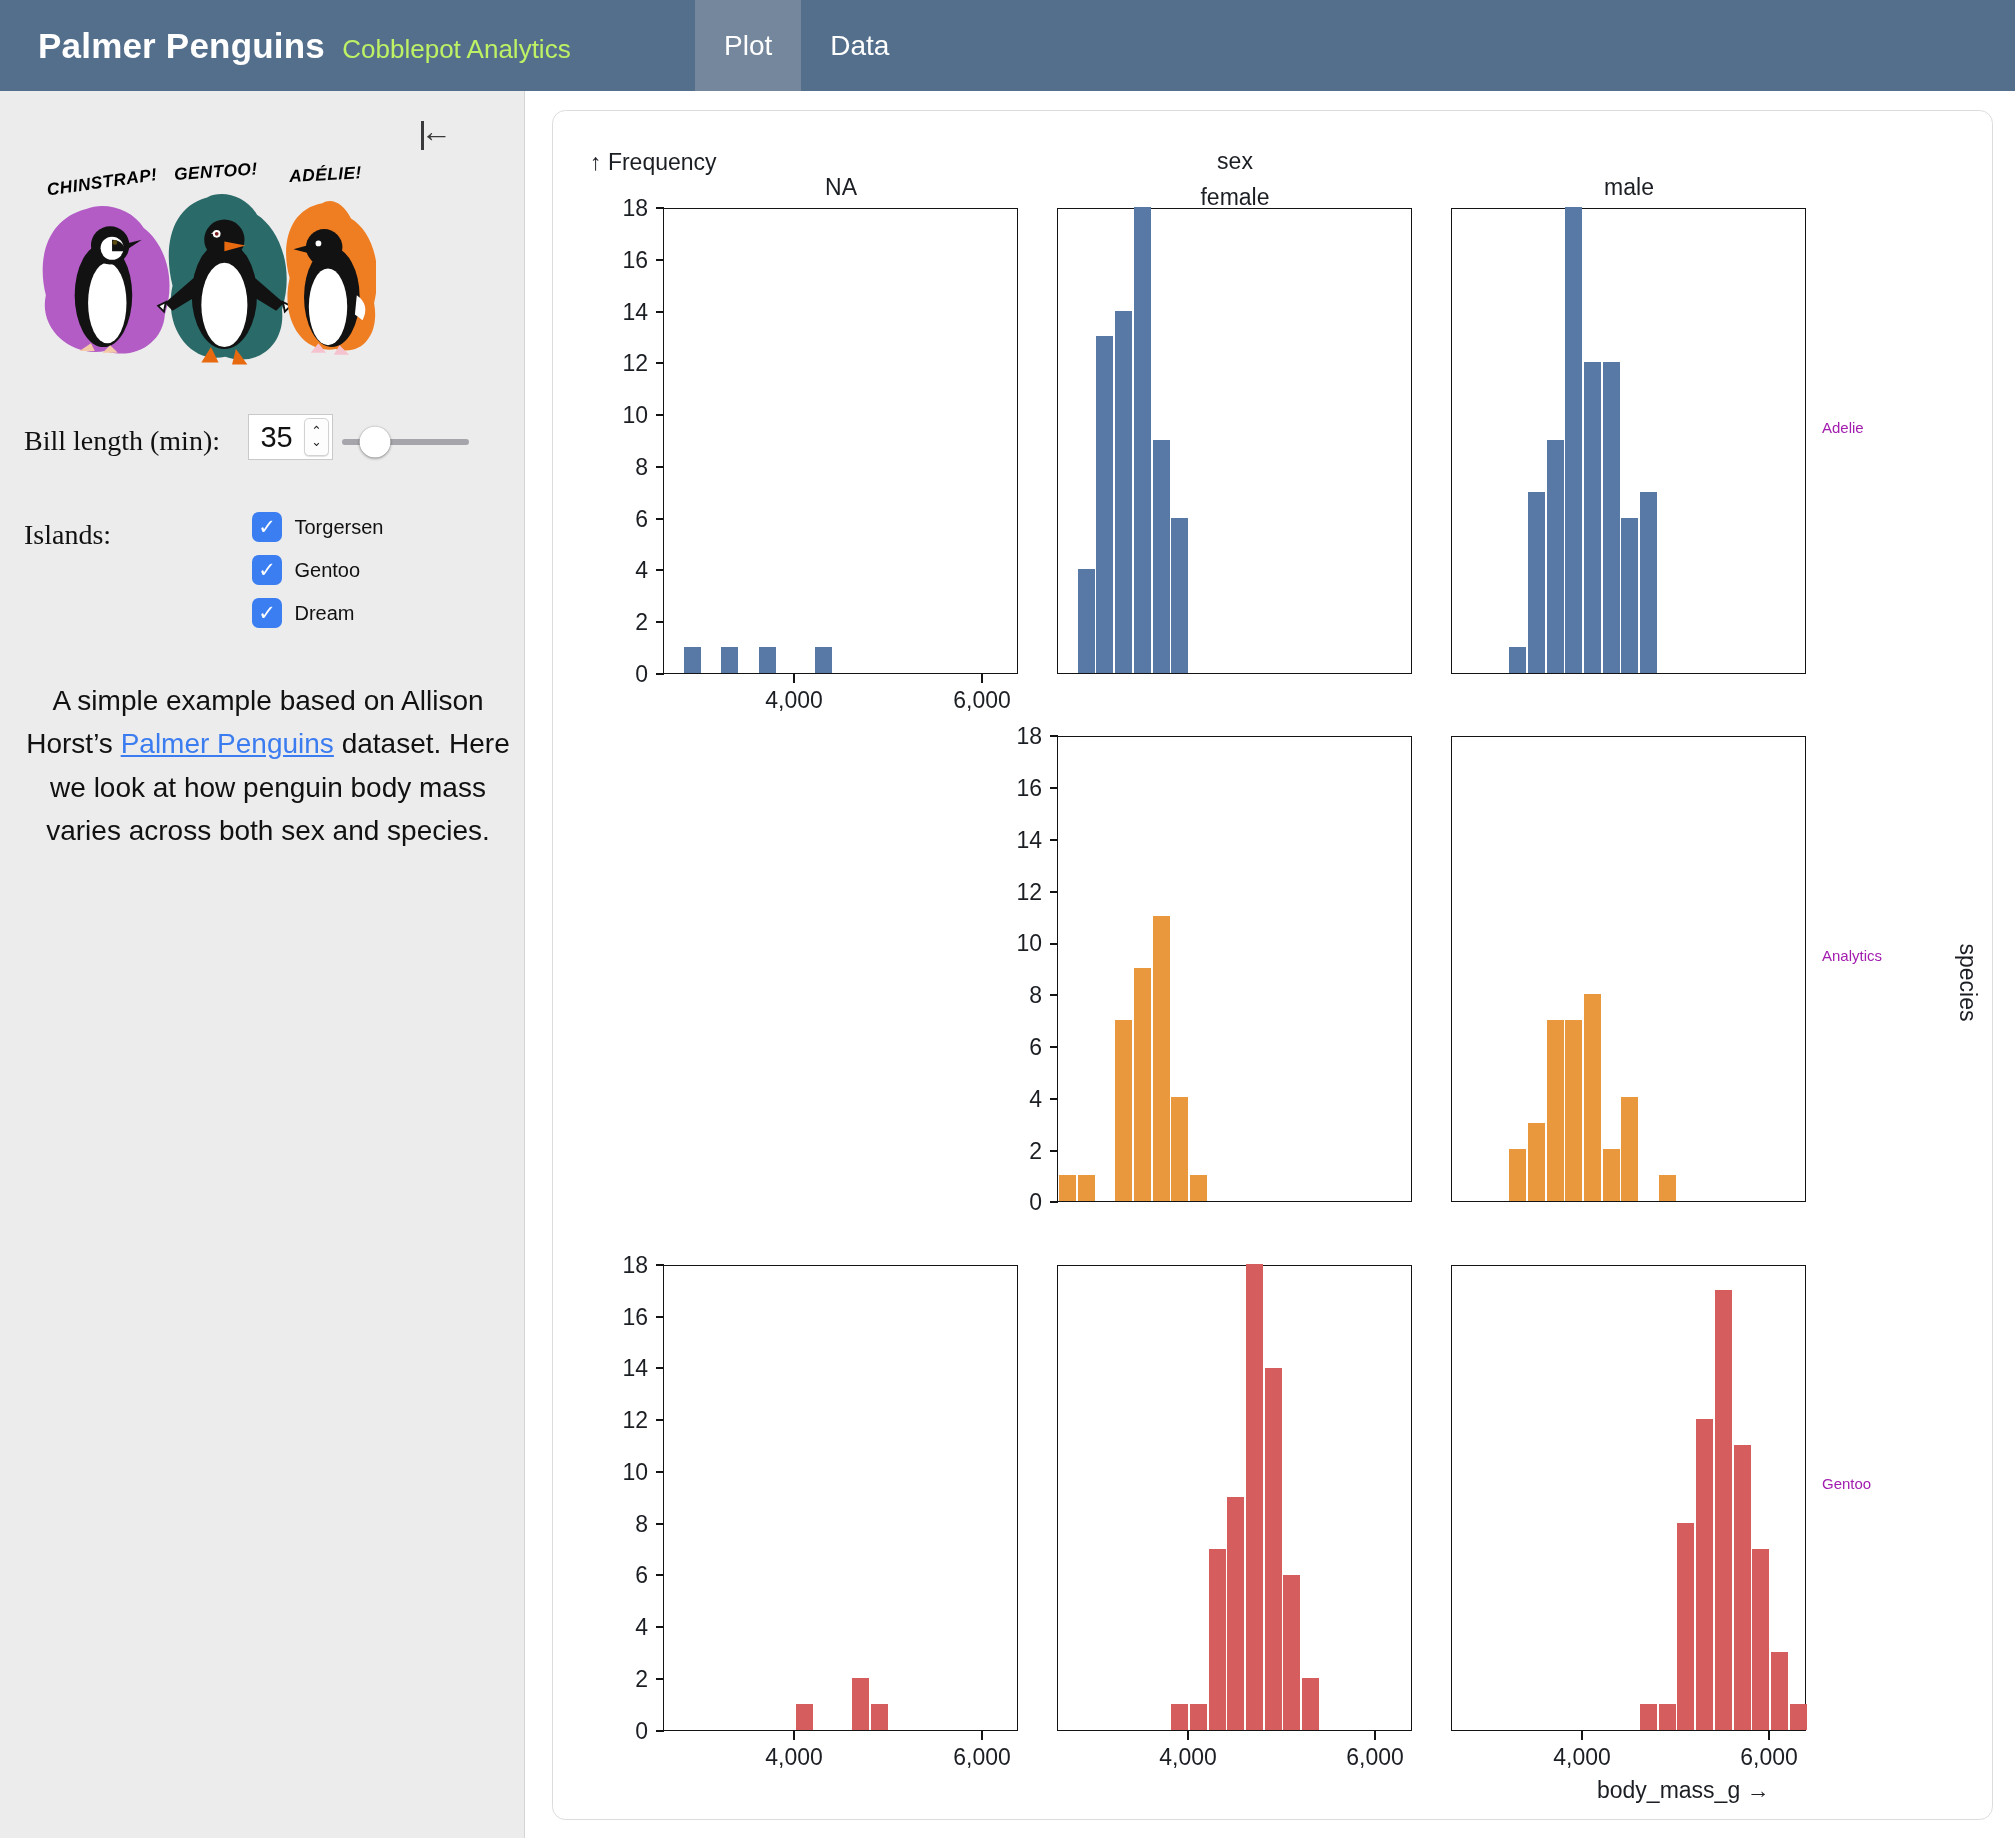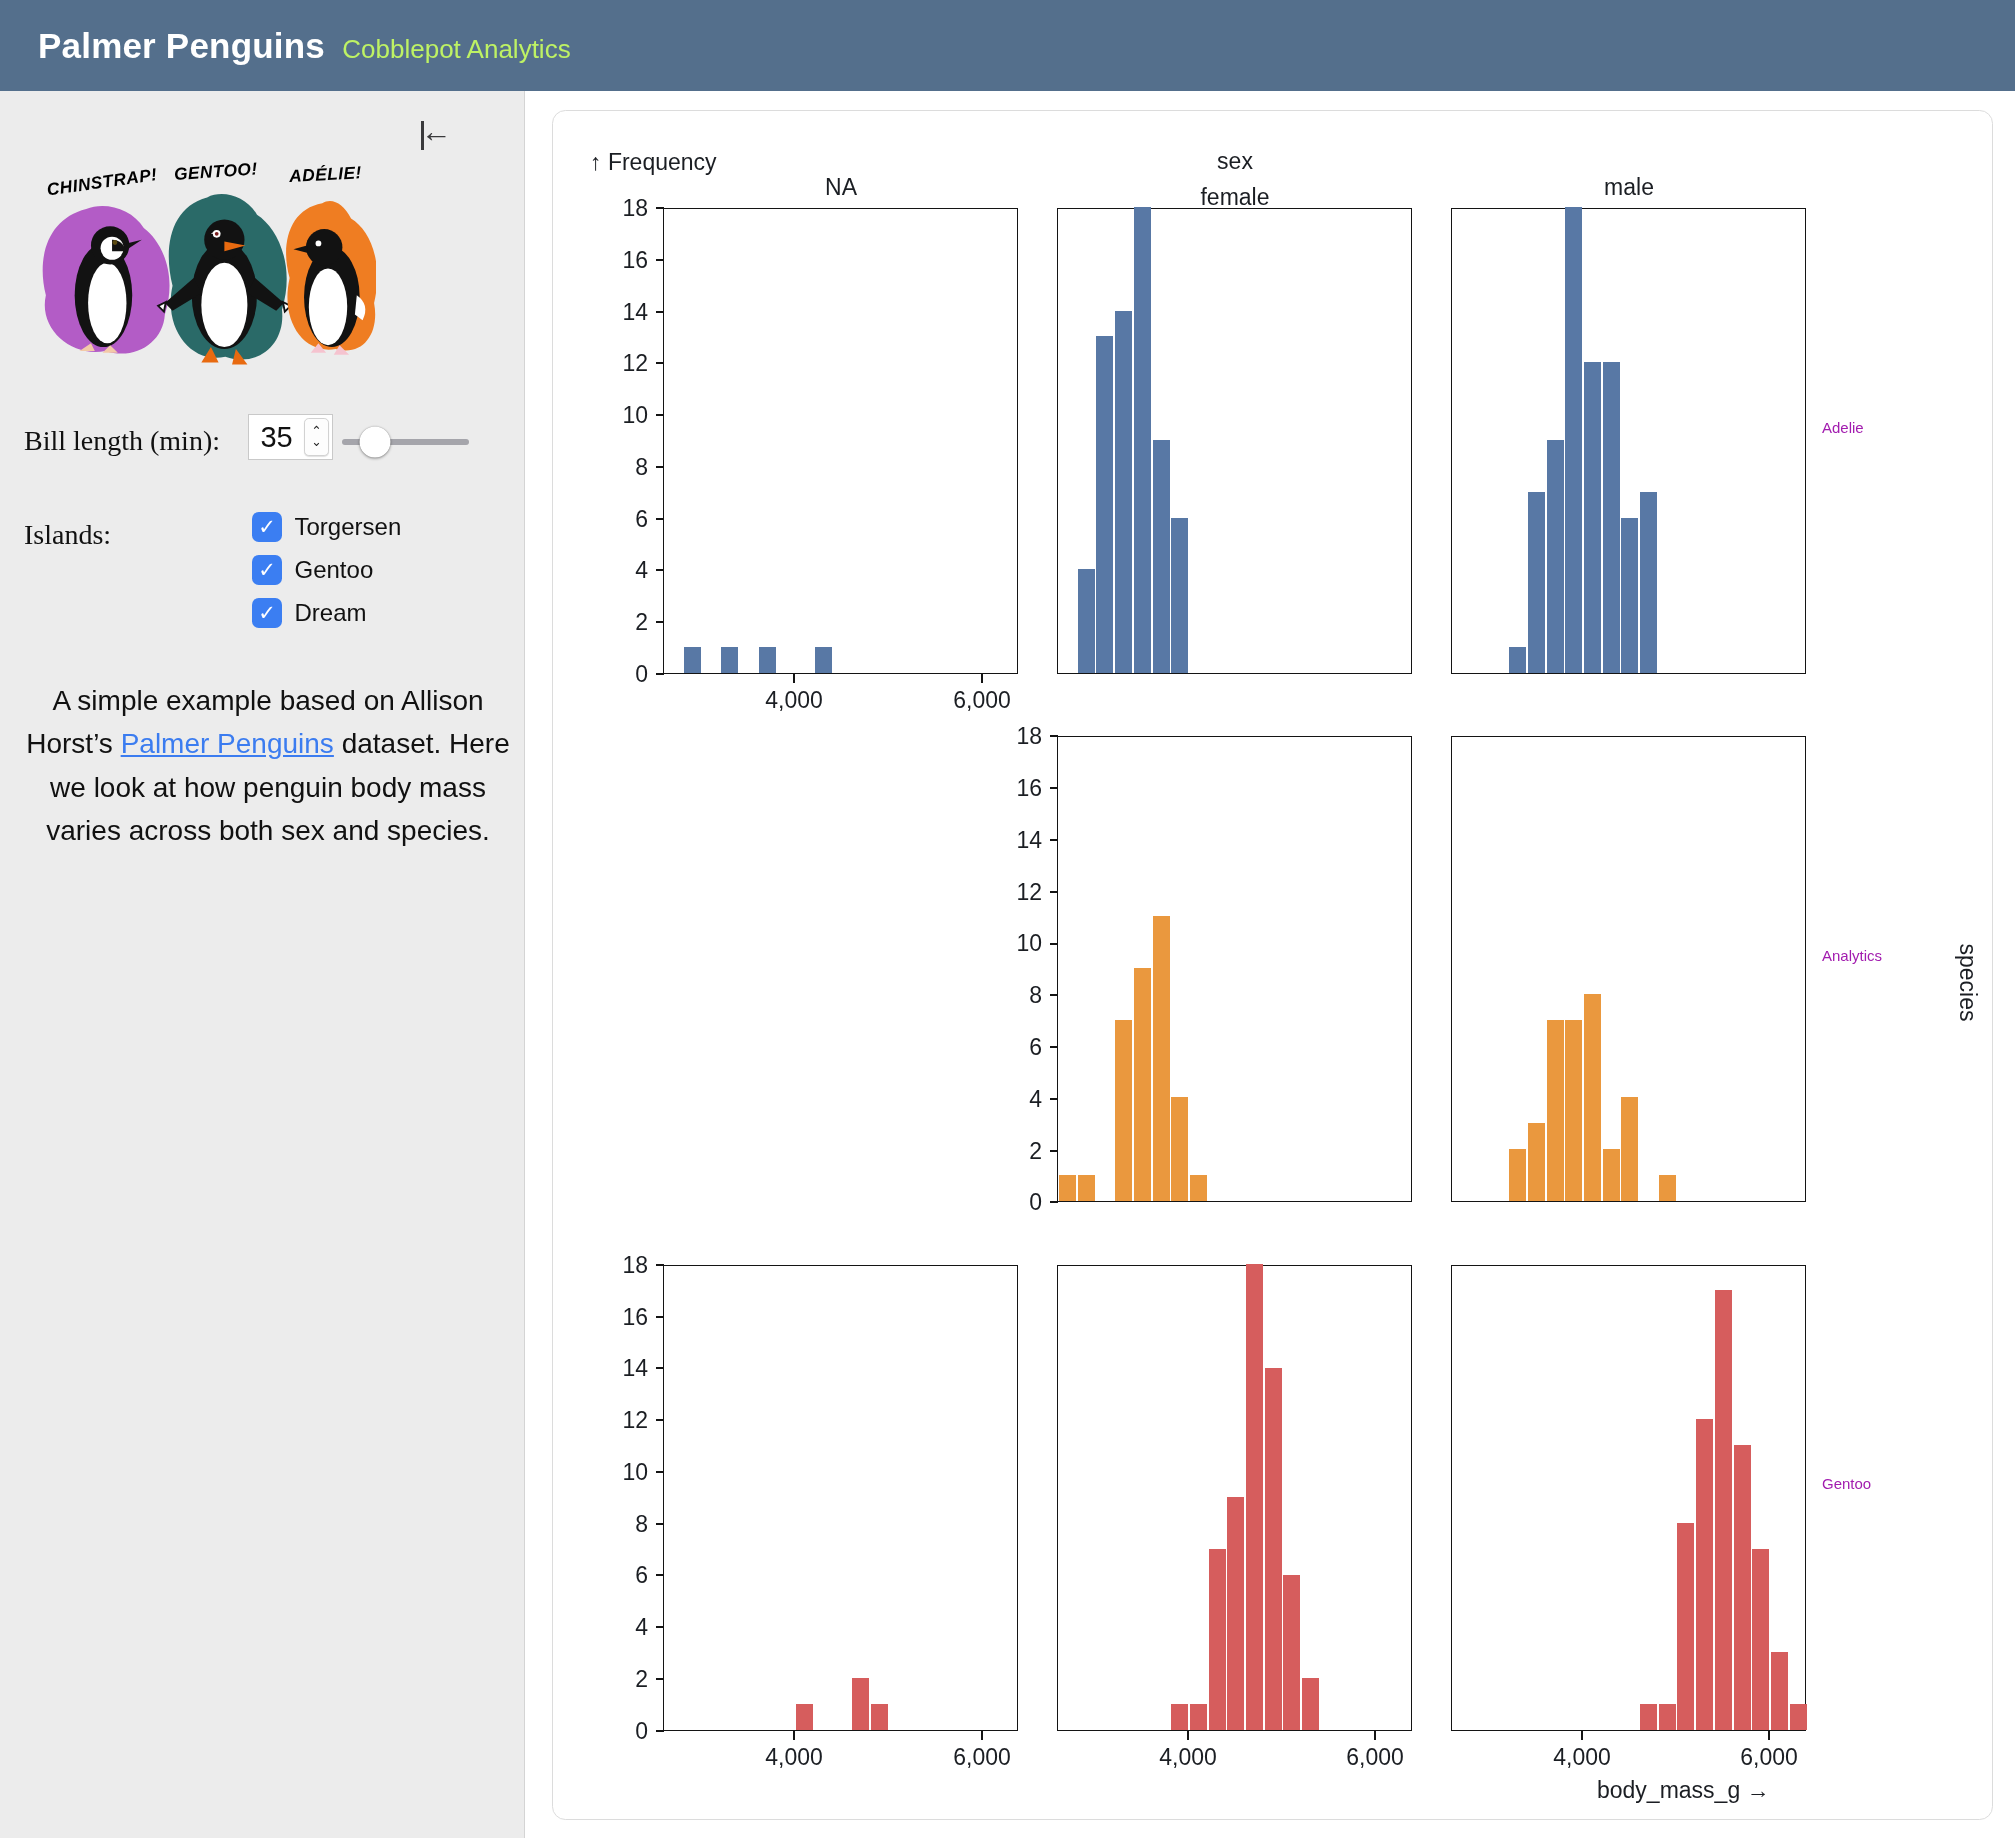--- a/index.html
+++ b/index.html
@@ -37,21 +37,21 @@
     color:#222; cursor:pointer; }
   #slider { position:absolute; left:342px; top:348px; width:127px; height:5.8px;
     background:#a5a5ab; border-radius:2.9px; cursor:pointer; }
   #slider .thumb { position:absolute; top:50%; left:26%; width:31px; height:31px;
     background:#fff; border-radius:50%; transform:translate(-50%,-50%);
     box-shadow:0 1px 2.9px rgba(0,0,0,.4), 0 0 1px rgba(0,0,0,.3); }
   .checkbox-row { position:absolute; left:252px; display:flex; align-items:center; gap:12.5px; }
   .checkbox { width:30px; height:30px; border-radius:6.7px; background:#3b7ef2;
     display:flex; align-items:center; justify-content:center; color:#fff;
     font-size:21px; font-weight:700; cursor:pointer; }
-  .checkbox-label { font-size:24px; color:#111; }
+  .checkbox-label { font-size:20px; color:#111; }
   #description { position:absolute; left:24px; top:588px; width:488px;
     font-size:28px; line-height:1.55; color:#111;text-align:center; }
   #description a { color:#3b7cf0; text-decoration:underline; }
 
   
   #card { position:absolute; left:552px; top:110px; width:1441px; height:1710px;
     background:#fff; border:1px solid #dcdcdc; border-radius:13.4px; }
   #plot { position:absolute; inset:0; }
   .facet { position:absolute; width:355px; height:466px; border:1.5px solid #141414;
     background:#fff; }
@@ -74,20 +74,24 @@
 </head>
 <body>
 
 <div id="app">
 
   <div id="navbar">
     <div id="brand">
       <span class="title">Palmer Penguins</span>
       <span class="subtitle">Cobblepot Analytics</span>
     </div>
+    <div id="tabs">
+        <div class="tab active">Plot</div>
+        <div class="tab">Data</div>
+      </div>
   </div>
 
   <div id="sidebar">
     <div id="collapse" title="Collapse sidebar">
       <span>←</span>
         <span class="bar"></span>
     </div>
 
     <div id="artwork">
       <svg width="357" height="231" viewBox="0 0 372 240">

